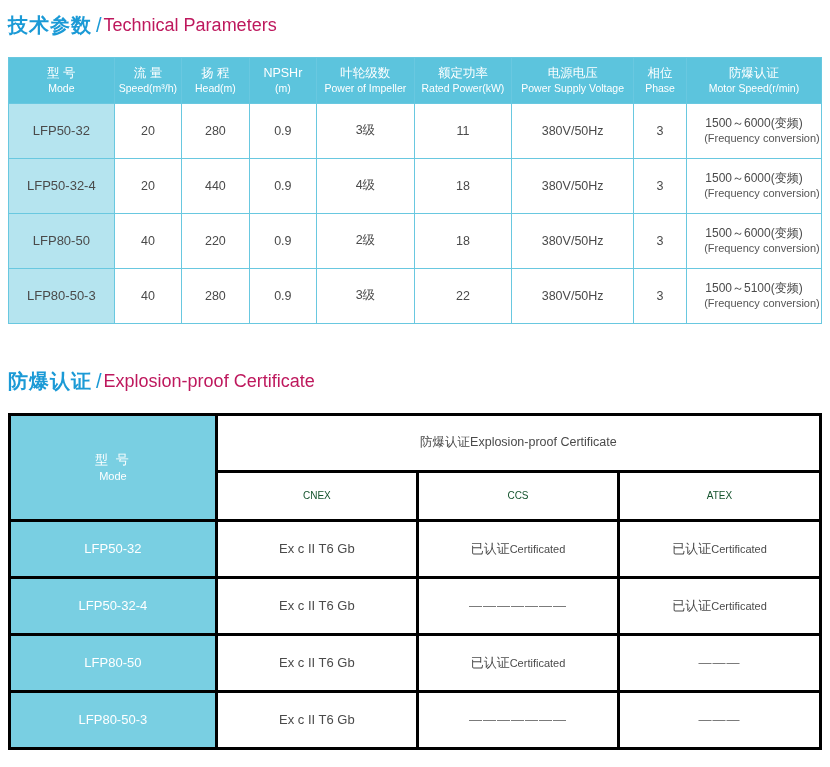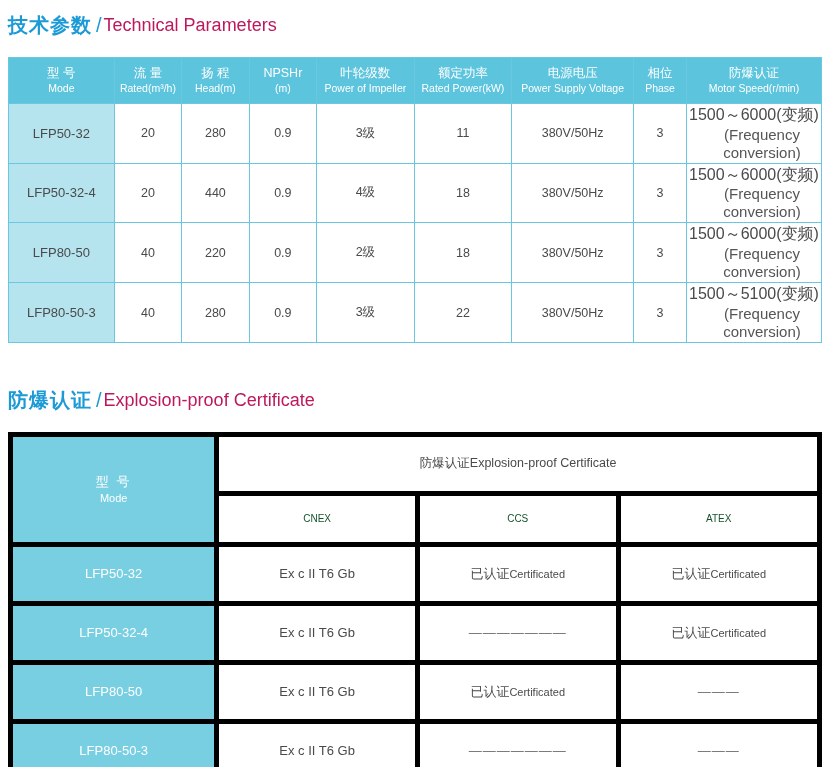--- a/index.html
+++ b/index.html
@@ -105,37 +105,37 @@
     color: #4a4a4a;
     background: transparent;
   }
   .tbl1 tbody td.model {
     background: #b5e4ef;
     color: #4a4a4a;
     font-size: 13px;
   }
   .tbl1 tbody td .sp1 {
     display: block;
-    font-size: 16px;
+    font-size: 12px;
     line-height: 1.3;
   }
   .tbl1 tbody td .sp2 {
     display: block;
-    font-size: 15px;
+    font-size: 11px;
     line-height: 1.2;
     color: #555;
     margin-left: 16px;
   }
 
   
   .tbl2 {
     table-layout: fixed;
   }
   .tbl2 td, .tbl2 th {
-    border: 5px solid #000000;
+    border: 3px solid #000000;
     text-align: center;
     vertical-align: middle;
   }
   .tbl2 .hdr-model {
     background: #79cfe2;
     color: #ffffff;
     font-weight: normal;
     line-height: 1.3;
     height: 84px;
   }
@@ -219,21 +219,21 @@
       <col style="width:16.6%">
     </colgroup>
     <thead>
       <tr>
         <th>
           <span class="l1">型 号</span>
           <span class="l2">Mode</span>
         </th>
         <th>
           <span class="l1">流 量</span>
-          <span class="l2">Rated(m³/h)</span>
+          <span class="l2">Speed(m³/h)</span>
         </th>
         <th>
           <span class="l1">扬 程</span>
           <span class="l2">Head(m)</span>
         </th>
         <th>
           <span class="l1">NPSHr</span>
           <span class="l2">(m)</span>
         </th>
         <th>

